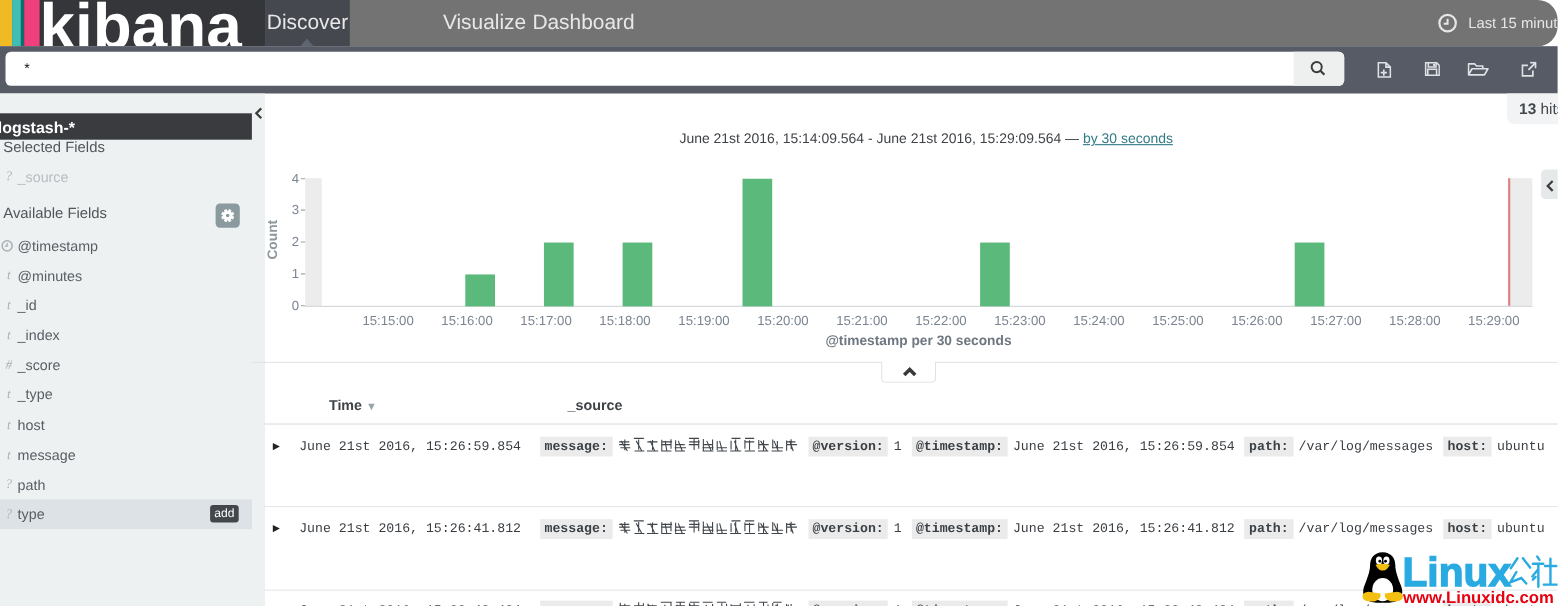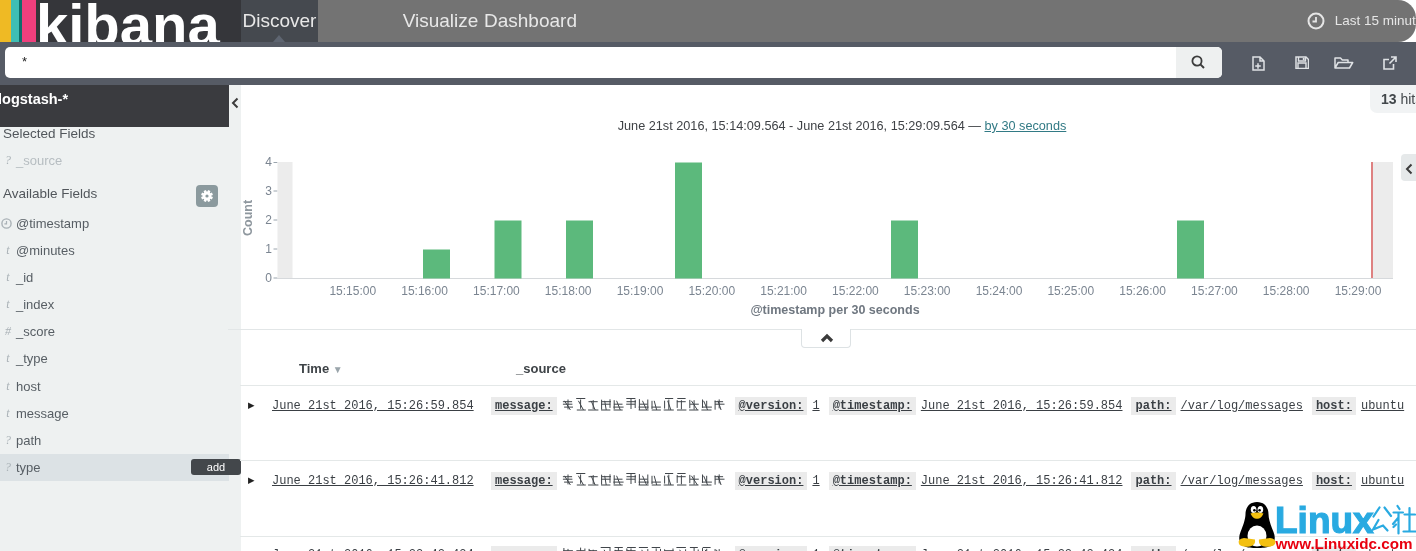--- a/index.html
+++ b/index.html
@@ -17,47 +17,47 @@
      border-left:6.5px solid transparent; border-right:6.5px solid transparent; border-bottom:7.5px solid #5e6571; }
   #navright { position:absolute; right:-14px; top:0; height:42px; line-height:42px; color:#e6e6e6; font-size:13.5px; }
   
   #band { position:absolute; left:0; top:42px; width:1416px; height:43px; background:#565b65; }
   #qgroup { position:absolute; left:5px; top:5px; width:1217px; height:31px; background:#fff; border-radius:5px; }
   #qbtn { position:absolute; right:0; top:0; width:46px; height:31px; background:#eef0f0; border-radius:0 5px 5px 0; }
   #qstar { position:absolute; left:17px; top:7px; font-size:13px; color:#222; }
   .bandicon { position:absolute; top:11px; }
   
   #sidebar { position:absolute; left:0; top:85px; width:241px; height:466px; background:#eef1f1; }
-  #sidehead { position:absolute; left:0; top:0; width:229px; height:42px; background:#3a3b3f;
+  #sidehead { position:absolute; left:0; top:18px; width:229px; height:24px; background:#3a3b3f;
      color:#fff; font-weight:bold; font-size:14.5px; line-height:28px; text-indent:-2px; }
   #collapse { position:absolute; left:229px; top:89px; width:12px; height:29px; text-align:center; }
   .sechead { position:absolute; left:3px; font-size:13.5px; color:#51565b; }
   .frow { position:absolute; left:0; width:229px; height:27px; line-height:27px; font-size:13px; color:#575e64; }
   .ficon { position:absolute; left:2px; width:12px; text-align:center; color:#a9b1b6; font-size:12px;
      font-family:"Liberation Serif", serif; font-style:italic; }
   .flabel { position:absolute; left:16px; }
   #gearbtn { position:absolute; left:196px; top:100px; width:22px; height:22px; background:#8b9a9e; border-radius:4px; }
   #typerow { background:#dce2e5; }
-  #addbtn { position:absolute; left:191px; top:5.5px; width:50px; height:16px; background:#43474b;
+  #addbtn { position:absolute; left:191px; top:5.5px; width:26px; height:16px; background:#43474b;
      border-radius:3px; color:#fff; font-size:11px; line-height:16px; text-align:center; }
   
   #hits { position:absolute; left:1370px; top:85px; width:56px; height:28px; background:#f1f3f4;
      border-radius:0 0 0 7px; font-size:14px; color:#42474b; line-height:28px; text-align:left; padding-left:11px; }
   #title { position:absolute; left:248px; top:119px; width:1188px; text-align:center; font-size:12.7px; color:#3f4246; }
   #title a { color:#327a85; text-decoration:underline; }
   #rcollapse { position:absolute; left:1401px; top:154px; width:15px; height:27px; background:#e6e9ea;
      border-radius:4px 0 0 4px; color:#333; font-weight:bold; font-size:11px; line-height:29px; text-align:center; }
   
   #strip { position:absolute; left:228px; top:329px; width:1188px; height:1px; background:#e2e6e7; }
   #stripbtn { position:absolute; left:801px; top:329px; width:50px; height:19px; background:#fff;
      border:1px solid #dde2e4; border-top:none; border-radius:0 0 4px 4px; }
   .hdr { position:absolute; top:361px; font-size:13px; font-weight:bold; color:#3e4347;margin-left:27px; }
   #hdrline { position:absolute; left:240px; top:385px; width:1176px; height:1px; background:#e4e8e8; }
   .rowline { position:absolute; left:240px; width:1176px; height:1px; background:#e4e8e8; }
-  .mono { font-family:"Liberation Mono", monospace; font-size:12px; color:#3a3f44;text-decoration:underline; }
+  .mono { font-family:"Liberation Mono", monospace; font-size:12px; color:#3a3f44; }
   .arrow { position:absolute; left:248px; width:8px; color:#222; font-size:8.5px; }
   .rtime { position:absolute; left:272px; line-height:28px; white-space:pre; }
   .rsrc  { position:absolute; left:491px; width:925px; line-height:28px; overflow:hidden; height:56px; white-space:nowrap; }
   .badge { background:#ebebeb; padding:2px 4px; font-weight:bold; margin-right:5px; }
   .val { margin-right:9px; }
   
   #wm { position:absolute; left:1236px; top:500px; }
 </style>
 </head>
 <body>

